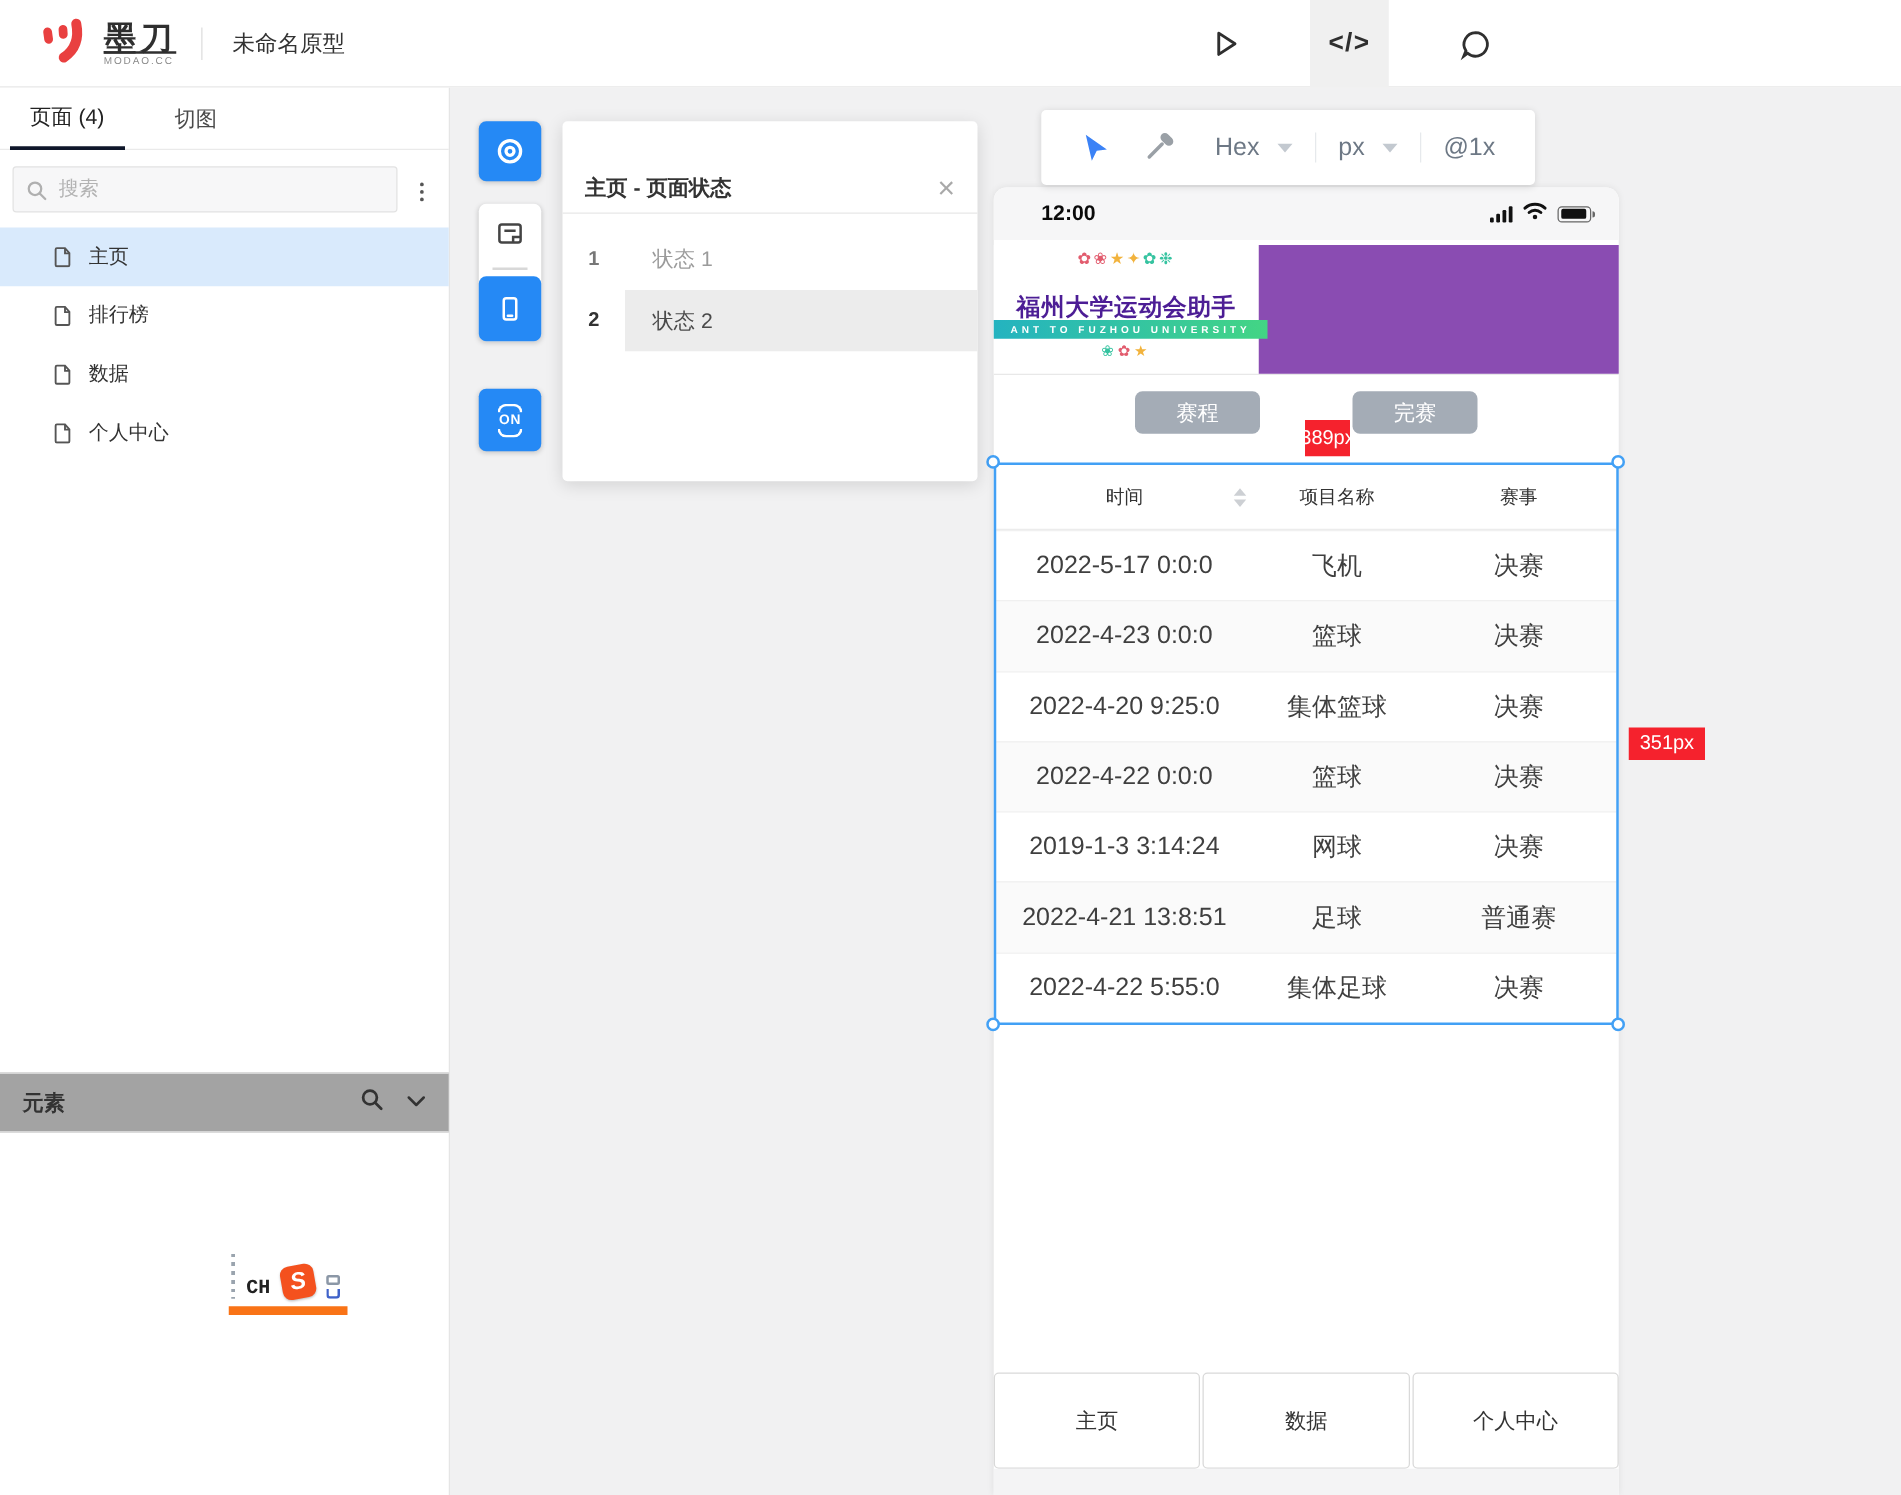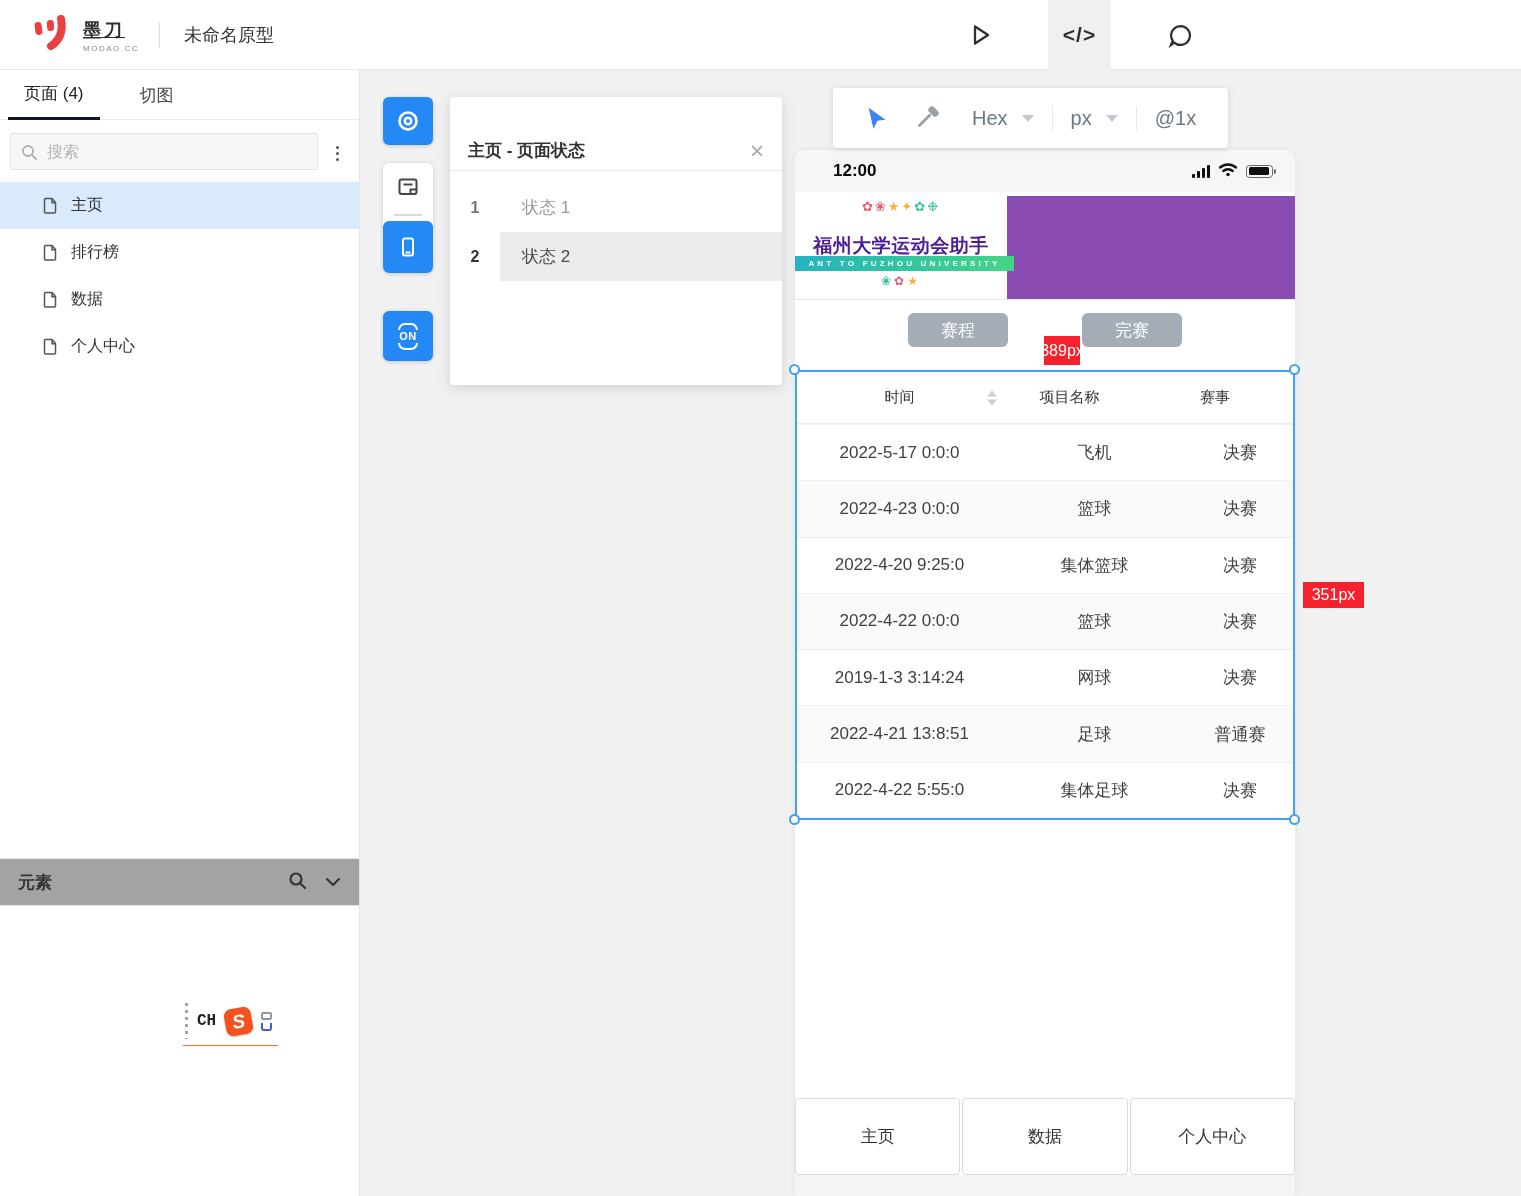--- a/index.html
+++ b/index.html
@@ -4,21 +4,21 @@
 <style>
   * { margin:0; padding:0; box-sizing:border-box; }
   html,body { background:#fff; }
   body { font-family:"Liberation Sans", sans-serif; }
   #app { position:relative; width:1521px; height:1196px; background:#fff; overflow:hidden; }
 
   
   .top-header { position:absolute; left:0; top:0; width:1521px; height:70px; background:#fff; border-bottom:1px solid #e7e7e7; display:flex; align-items:center; z-index:10; }
   .brand-wrap { margin-left:30px; display:flex; align-items:center; }
   .brand-col { margin-left:9px; display:flex; flex-direction:column; }
-  .brand { font-size:18px; font-weight:700; color:#2f2f2f; line-height:27px; letter-spacing:3px;text-decoration:underline; }
+  .brand { font-size:26px; font-weight:700; color:#2f2f2f; line-height:27px; letter-spacing:3px;text-decoration:underline; }
   .brand-sub { font-size:8px; color:#8a8a8a; letter-spacing:1.5px; }
   .header-divider { width:1px; height:26px; background:#ddd; margin:0 24px 0 20px; }
   .doc-title { font-size:18px; color:#333; }
   .hbtn { position:absolute; top:0; height:70px; display:flex; align-items:center; justify-content:center; cursor:pointer; }
   #btn-play { left:950px; width:60px; }
   #btn-code { left:1048px; width:63px; background:#f0f0f0; font-size:21px; font-weight:700; color:#2f2f2f; letter-spacing:1px; }
   #btn-chat { left:1150px; width:60px; }
 
   
   .sidebar { position:absolute; left:0; top:70px; width:360px; height:1126px; background:#fff; border-right:1px solid #e5e5e5; }
@@ -33,21 +33,21 @@
   .kebab { position:absolute; right:14px; top:24px; display:flex; flex-direction:column; gap:3px; cursor:pointer; padding:2px 6px; }
   .kebab i { width:3px; height:3px; border-radius:50%; background:#555; }
   .page-list { margin-top:2px; }
   .page-item { height:47px; display:flex; align-items:center; padding-left:42px; font-size:16px; color:#333; cursor:pointer; }
   .page-item.selected { background:#d9eafc; }
   .page-item svg { margin-right:13px; flex:0 0 auto; }
   .elements-bar { position:absolute; left:0; top:788px; width:100%; height:48px; border-top:1px solid #e6e6e6; border-bottom:1px solid #e6e6e6; display:flex; align-items:center; padding:0 18px; background:#a3a3a3; }
   .elements-title { flex:1; font-size:17px; font-weight:700; color:#333; }
   .elements-icons { display:flex; align-items:center; gap:18px; }
   
-  .ime { position:absolute; left:183px; top:933px; display:flex; align-items:center; gap:9px; padding:0 6px 6px 2px; border-bottom:1px solid #f97316; }
+  .ime { position:absolute; left:183px; top:933px; display:flex; align-items:flex-end; gap:9px; padding:0 6px 6px 2px; border-bottom:7px solid #f97316; }
   .ime-handle { width:3px; height:36px; background:repeating-linear-gradient(#9aa4ae 0 3px, transparent 3px 7px); }
   .ime-lang { font-family:"Liberation Mono", monospace; font-size:16px; font-weight:700; color:#222; }
   .ime-s { width:27px; height:27px; background:#f4511e; border-radius:7px; transform:rotate(-10deg); color:#fff; font-weight:800; font-style:italic; font-size:19px; display:flex; align-items:center; justify-content:center; box-shadow:0 1px 2px rgba(0,0,0,.25); }
   .ime-mini { display:flex; flex-direction:column; gap:3px; align-items:center; }
   .ime-mini .m1 { width:11px; height:8px; border:2px solid #8b97a6; border-radius:2px; }
   .ime-mini .m2 { width:11px; height:8px; border:2px solid #3f62c9; border-top:none; border-radius:0 0 3px 3px; }
 
   
   .canvas { position:absolute; left:360px; top:70px; width:1161px; height:1126px; background:#f1f1f2; overflow:hidden; }
 
@@ -109,21 +109,21 @@
 
   .table-zone { position:absolute; left:0; top:220px; width:500px; height:450px; }
   .data-table { position:absolute; left:2px; top:2px; right:2px; bottom:2px; display:flex; flex-direction:column; background:#fff; }
   .thead { height:52px; display:flex; align-items:center; border-bottom:1px solid #ececec; position:relative; font-size:15px; color:#333; }
   .col-time { width:205px; text-align:center; }
   .col-name { width:135px; text-align:center; }
   .col-type { flex:1; text-align:center; }
   .sort { position:absolute; left:190px; top:50%; transform:translateY(-50%); display:flex; flex-direction:column; gap:3px; cursor:pointer; }
   .sort .up { width:0; height:0; border-left:5px solid transparent; border-right:5px solid transparent; border-bottom:6px solid #cdd0d4; }
   .sort .dn { width:0; height:0; border-left:5px solid transparent; border-right:5px solid transparent; border-top:6px solid #cdd0d4; }
-  .trow { flex:1; display:flex; align-items:center; font-size:17px; color:#3f3f3f; border-top:1px solid #f0f0f0;gap:25px; }
+  .trow { flex:1; display:flex; align-items:center; font-size:20px; color:#3f3f3f; border-top:1px solid #f0f0f0; }
   .trow:first-of-type { border-top:none; }
   .trow.stripe { background:#fafafa; }
   .sel-border { position:absolute; left:0; top:0; right:0; bottom:0; border:2px solid #42a0f5; pointer-events:none; z-index:3; }
   .handle { position:absolute; width:11px; height:11px; border-radius:50%; background:#fff; border:2px solid #42a0f5; z-index:4; cursor:pointer; }
 
   .phone-nav { position:absolute; left:0; top:948px; width:500px; height:77px; display:flex; gap:2px; }
   .nav-btn { flex:1; background:#fff; border:1px solid #d9d9d9; border-radius:4px; display:flex; align-items:center; justify-content:center; font-size:17px; color:#333; cursor:pointer; }
   .phone-footer { position:absolute; left:0; top:1025px; width:500px; height:21px; background:#f4f4f5; }
 
   .badge { position:absolute; background:#f5222d; color:#fff; font-size:16px; display:flex; align-items:center; justify-content:center; z-index:5; }

